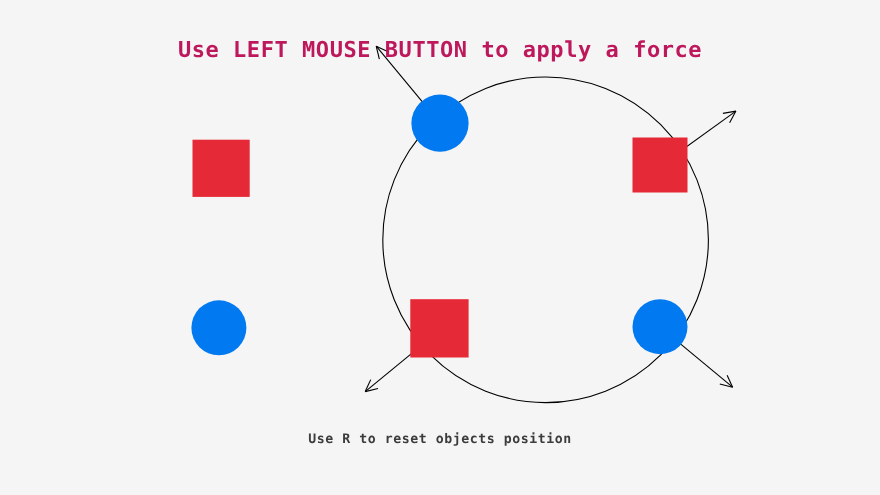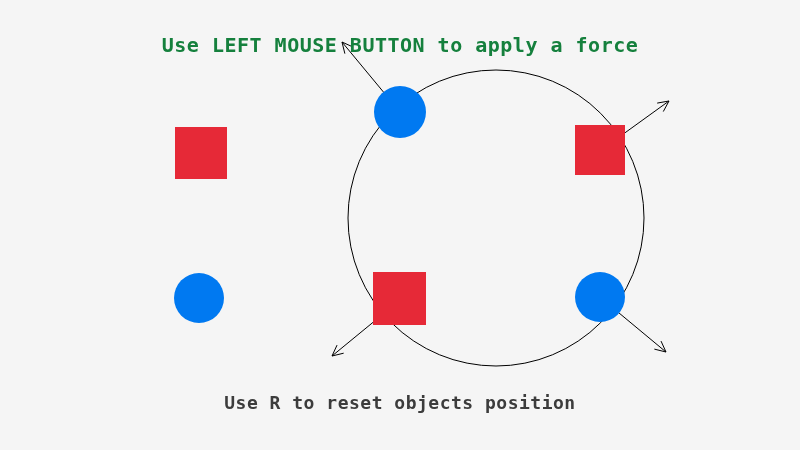--- a/index.html
+++ b/index.html
@@ -21,21 +21,21 @@
   .instruction {
     position: absolute;
     left: 0;
     width: 100%;
     text-align: center;
     white-space: pre;
     letter-spacing: 0.5px;
     font-weight: bold;
   }
   .instruction-top { font-size: 20px; }
-  .instruction-bottom { font-size: 18px; }
+  .instruction-bottom { font-size: 12px; }
   .square { position: absolute; }
   .ball { position: absolute; border-radius: 50%; }
 </style>
 </head>
 <body>
 
 <div id="stage" style="width: 800px; height: 450px; background: rgb(245, 245, 245);">
   <svg id="vector-layer" width="800" height="450">
       <circle cx="496" cy="218" r="148" fill="none" stroke="#000000" stroke-width="1"></circle>
       <g>
@@ -52,21 +52,21 @@
         <line x1="399" y1="301" x2="332" y2="356" stroke="#000000" stroke-width="1"></line>
         <line x1="332" y1="356" x2="337.03997953301456" y2="345.1097012755942" stroke="#000000" stroke-width="1"></line>
         <line x1="332" y1="356" x2="343.6635655623109" y2="353.1784333476461" stroke="#000000" stroke-width="1"></line>
       </g>
       <g>
         <line x1="601" y1="298" x2="666" y2="352" stroke="#000000" stroke-width="1"></line>
         <line x1="666" y1="352" x2="654.353198576239" y2="349.1100144298841" stroke="#000000" stroke-width="1"></line>
         <line x1="666" y1="352" x2="661.0240356020281" y2="341.08030319513784" stroke="#000000" stroke-width="1"></line>
       </g>
     </svg>
-  <div class="instruction instruction-top" id="instruction-top" style="top: 33px; color: #15803d;">Use LEFT MOUSE BUTTON to apply a force</div>
+  <div class="instruction instruction-top" id="instruction-top" style="top: 33px; color: #be185d;">Use LEFT MOUSE BUTTON to apply a force</div>
   <div class="instruction instruction-bottom" id="instruction-bottom" style="top: 392px; color: rgb(60, 60, 60);">Use R to reset objects position</div>
 <div class="square" style="left: 175px; top: 127px; width: 52px; height: 52px; background: rgb(230, 41, 55);"></div>
     <div class="square" style="left: 575px; top: 125px; width: 50px; height: 50px; background: rgb(230, 41, 55);"></div>
     <div class="square" style="left: 373px; top: 272px; width: 53px; height: 53px; background: rgb(230, 41, 55);"></div>
     <div class="ball" style="left: 374px; top: 86px; width: 52px; height: 52px; background: rgb(0, 121, 241);"></div>
     <div class="ball" style="left: 174px; top: 273px; width: 50px; height: 50px; background: rgb(0, 121, 241);"></div>
     <div class="ball" style="left: 575px; top: 272px; width: 50px; height: 50px; background: rgb(0, 121, 241);"></div>
   </div>
 
 </body></html>

